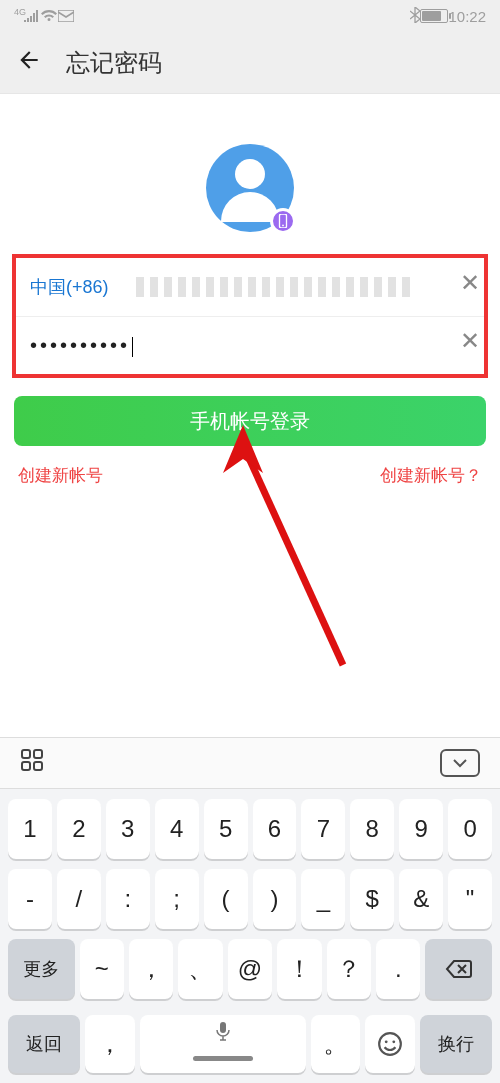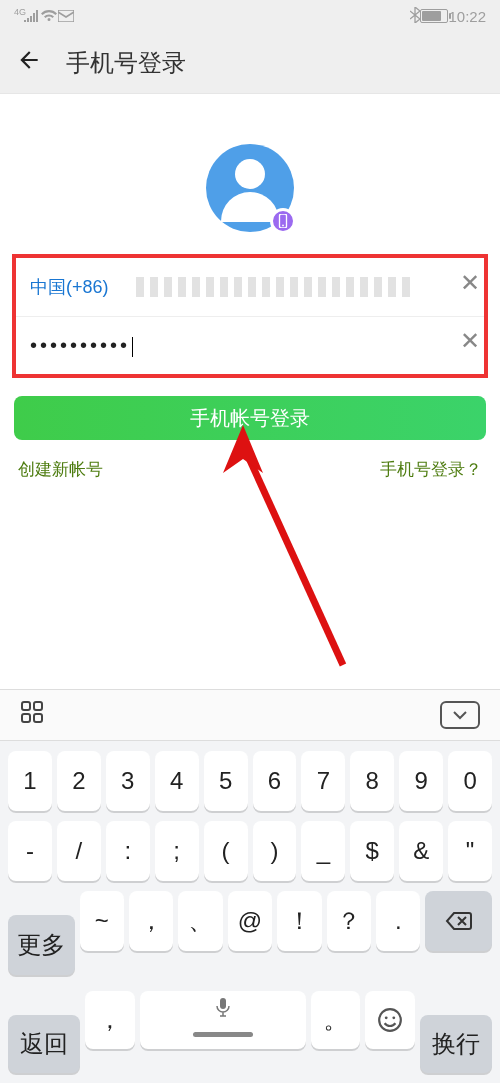--- a/index.html
+++ b/index.html
@@ -31,38 +31,38 @@
   .row { height: 58px; display:flex; align-items:center; position:relative; padding-right: 64px;}
   .row + .row { border-top: 1px solid #eee; }
   .country { color:#1976d2; font-size:18px; padding:0 14px; width:120px;}
   .phone-mask { flex:1; height:20px; background: repeating-linear-gradient(90deg,#d7d7d7 0 8px,#fff 8px 14px); filter: blur(0.3px); opacity:0.7; margin-right:10px;}
   .pwd { flex:1; padding:0 14px; font-size:20px; letter-spacing:3px; color:#222;}
   .cursor { display:inline-block; width:1px; height:20px; background:#000; vertical-align:middle; margin-left:2px;}
   .clear-btn { width:60px; height:58px; display:flex; align-items:center; justify-content:center; font-size:24px; color:#888;}
 
   .form-wrap { position:relative; }
 
-  .login-btn { margin: 18px 14px 0; height:44px; border-radius:8px; background: linear-gradient(90deg,#3fcc4a,#3bd36a); color:#fff; font-size:20px; display:flex; align-items:center; justify-content:center;}
+  .login-btn { margin: 18px 14px 0; height:50px; border-radius:8px; background: linear-gradient(90deg,#3fcc4a,#3bd36a); color:#fff; font-size:20px; display:flex; align-items:center; justify-content:center;}
   .links { display:flex; justify-content:space-between; padding: 18px 18px 0; font-size:17px;}
-  .link { color:#4d7c0f; }
+  .link { color:#ef4444; }
 
   
   .annot-arrow { position:absolute; left:203px; top:425px; pointer-events:none;}
 
   
   .kb { position:absolute; left:0; right:0; bottom:0; background:#f3f4f6;}
   .kb-top { height:52px; display:flex; align-items:center; justify-content:space-between; padding:0 20px; border-top:1px solid #ddd; border-bottom:1px solid #ddd; background:#fafafa;}
   .kb-grid-icon { font-size:22px; color:#444; letter-spacing:-3px;}
   .kb-collapse { width:40px;height:28px;border:2px solid #555;border-radius:6px; display:flex;align-items:center;justify-content:center;font-size:14px;color:#555;}
   .kb-rows { padding: 10px 6px 6px;}
   .kb-row { display:flex; gap:5px; margin-bottom:10px; padding: 0 2px;}
   .key { flex:1; height:60px; background:#fff; border-radius:8px; box-shadow: 0 2px 0 rgba(0,0,0,0.15); display:flex; align-items:center; justify-content:center; font-size:24px; color:#222;}
   .key.gray { background:#cfd3d9; color:#222;}
   .key.wide { flex:1.5;}
-  .key.fn { font-size:24px;margin-top:24px;}
+  .key.fn { font-size:18px;}
   .kb-bottom { display:flex; gap:5px; padding: 0 8px 10px;}
   .kb-bottom .key{ height:58px;}
   .space { flex:3; position:relative;}
   .space .mic{ font-size:20px; color:#666; position:absolute; top:6px;}
   .space .bar{ width:60px;height:5px;background:#888;border-radius:3px;position:absolute;bottom:12px;}
   .emoji-key svg{width:26px;height:26px;}
 </style>
 </head>
 <body>
 
@@ -98,21 +98,21 @@
     <span>10:22</span>
   </div>
 </div>
 
 <div class="header">
   <span class="back-arrow">
     <svg width="26" height="26" viewBox="0 0 24 24">
         <path d="M20 11H7.8l5.6-5.6L12 4l-8 8 8 8 1.4-1.4L7.8 13H20z" fill="#222"></path>
       </svg>
   </span>
-  <span class="header-title">手机号登录</span>
+  <span class="header-title">忘记密码</span>
 </div>
 
 <div class="content">
   <div class="avatar-wrap">
     <div class="avatar">
       <div class="head"></div>
         <div class="body"></div>
       <div class="badge">
         <svg width="12" height="14" viewBox="0 0 12 16">
             <rect x="2" y="0" width="8" height="16" rx="2" fill="none" stroke="#fff" stroke-width="1.5"></rect>
@@ -135,21 +135,21 @@
     <div style="position:absolute; right:0; top:0;">
       <div class="clear-btn">✕</div>
       <div class="clear-btn">✕</div>
     </div>
   </div>
 
   <div class="login-btn">手机帐号登录</div>
 
   <div class="links">
     <span class="link">创建新帐号</span>
-    <span class="link">手机号登录？</span>
+    <span class="link">创建新帐号？</span>
   </div>
 </div>
 
 <svg class="annot-arrow" width="160" height="250" viewBox="0 0 160 250">
   <defs></defs>
   <path d="M40 20 L140 240" stroke="#d11" stroke-width="7" fill="none"></path>
   <polygon points="40,0 20,48 40,34 60,48" fill="#d11"></polygon>
 </svg>
 
 <div class="kb">

